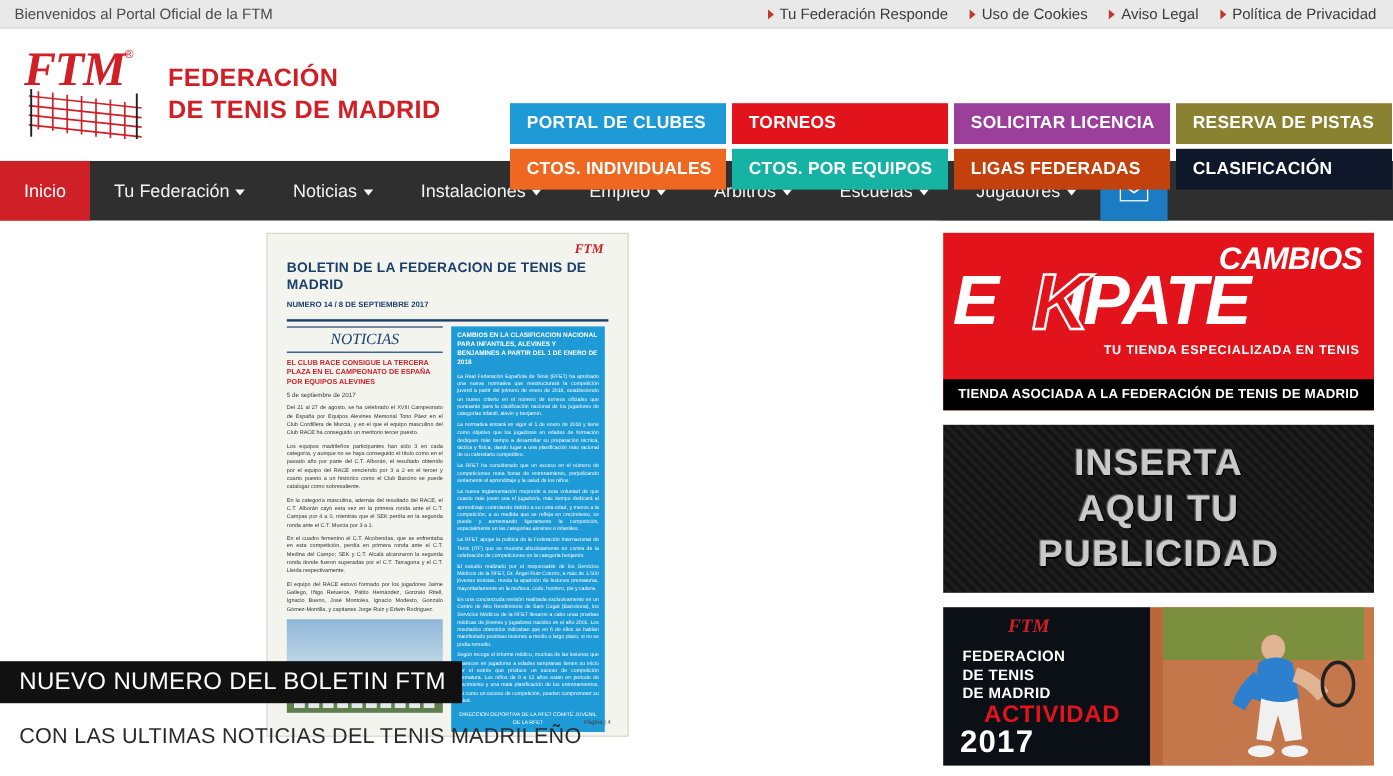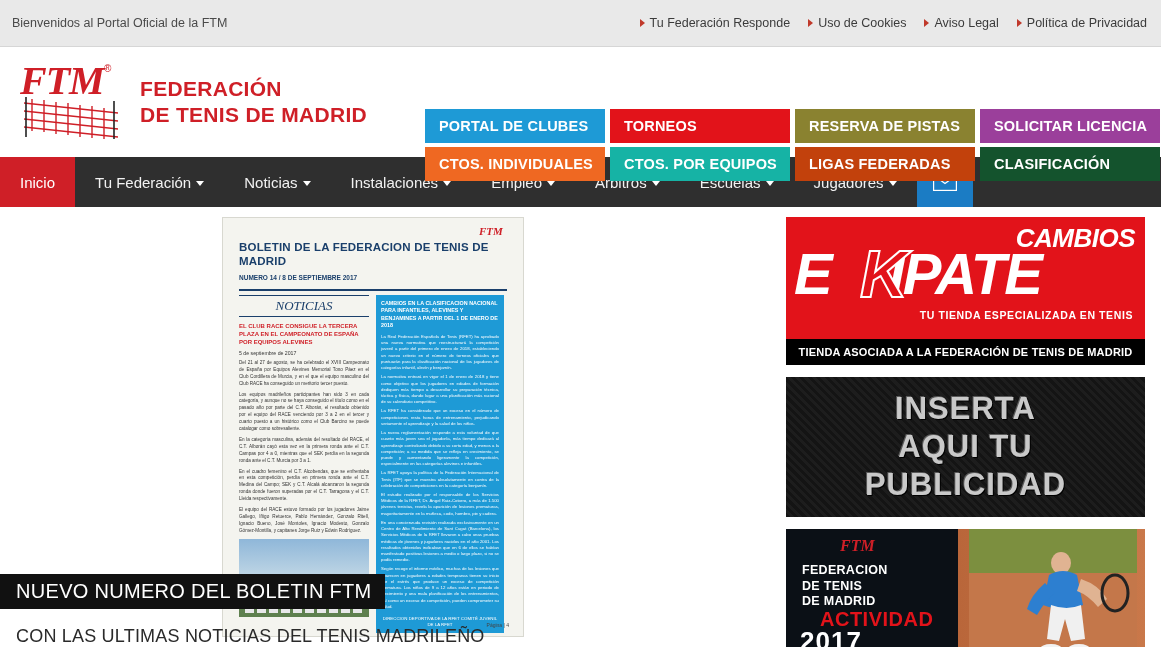--- a/index.html
+++ b/index.html
@@ -5,21 +5,21 @@
   * { box-sizing: border-box; margin: 0; padding: 0; }
   html, body {
     width: 1161px; height: 647px;
     font-family: "Liberation Sans", sans-serif;
     background: #ffffff;
     overflow: hidden;
   }
 
   
   .topbar {
-    height: 47px;
+    height: 24px;
     background: #e9e9e9;
     border-bottom: 1px solid #d6d6d6;
     display: flex;
     align-items: center;
     justify-content: space-between;
     padding: 0 14px 0 12px;
     font-size: 12.5px;
     color: #444;
   }
   .topbar-welcome { color: #4a4a4a; font-size: 12.5px; }
@@ -395,26 +395,26 @@
     </div>
     <div class="brand-name">
       <div>FEDERACIÓN</div>
       <div>DE TENIS DE MADRID</div>
     </div>
   </div>
 
   <div class="header-buttons">
     <div class="hbtn" style="background:#1e9ad6">PORTAL DE CLUBES</div>
     <div class="hbtn" style="background:#e2131a">TORNEOS</div>
+    <div class="hbtn" style="background:#9b3f9b">SOLICITAR LICENCIA</div>
     <div class="hbtn" style="background:#8a8230">RESERVA DE PISTAS</div>
-    <div class="hbtn" style="background:#9b3f9b">SOLICITAR LICENCIA</div>
     <div class="hbtn" style="background:#ef6822">CTOS. INDIVIDUALES</div>
     <div class="hbtn" style="background:#16b3a5">CTOS. POR EQUIPOS</div>
     <div class="hbtn" style="background:#c2410c">LIGAS FEDERADAS</div>
-    <div class="hbtn" style="background:#14532d">CLASIFICACIÓN</div>
+    <div class="hbtn" style="background:#0f172a">CLASIFICACIÓN</div>
   </div>
 </div>
 
 <div class="mainnav">
   <div class="navitem active">
     <span>Inicio</span>
   </div>
   <div class="navitem">
     <span>Tu Federación</span>
     <span class="caret-down"></span>

